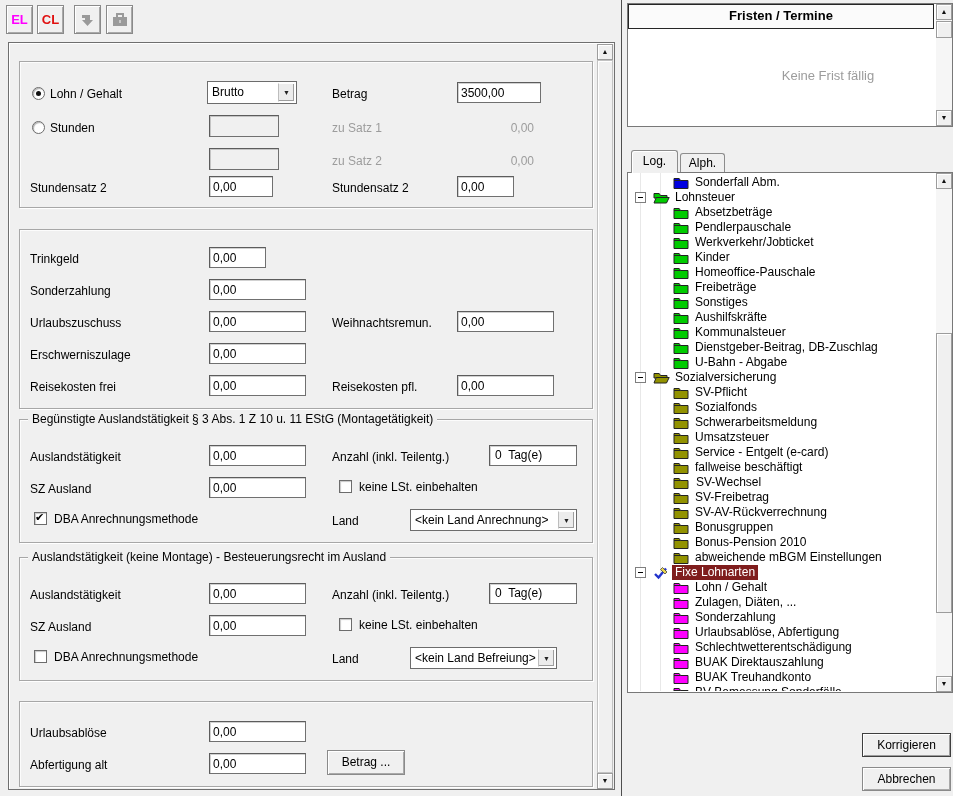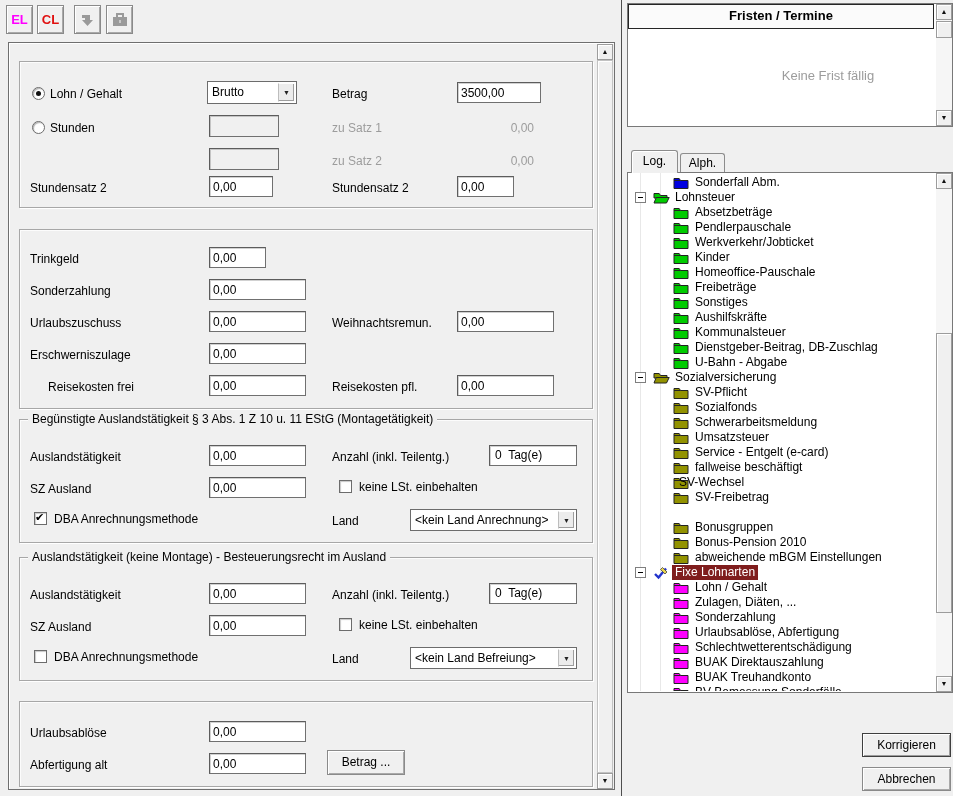--- a/index.html
+++ b/index.html
@@ -145,21 +145,21 @@
     <input class="tb" style="left: 189px; top: 49px; width: 97px; height: 21px;" value="0,00">
 
     <span class="lbl" style="left:10px;top:86px;">Urlaubszuschuss</span>
     <input class="tb" style="left: 189px; top: 81px; width: 97px; height: 21px;" value="0,00">
     <span class="lbl" style="left:312px;top:86px;">Weihnachtsremun.</span>
     <input class="tb" style="left: 437px; top: 81px; width: 97px; height: 21px;" value="0,00">
 
     <span class="lbl" style="left:10px;top:118px;">Erschwerniszulage</span>
     <input class="tb" style="left: 189px; top: 113px; width: 97px; height: 21px;" value="0,00">
 
-    <span class="lbl" style="left:10px;top:150px;margin-left:18px;">Reisekosten frei</span>
+    <span class="lbl" style="left:10px;top:150px;">Reisekosten frei</span>
     <input class="tb" style="left: 189px; top: 145px; width: 97px; height: 21px;" value="0,00">
     <span class="lbl" style="left:312px;top:150px;">Reisekosten pfl.</span>
     <input class="tb" style="left: 437px; top: 145px; width: 97px; height: 21px;" value="0,00">
   </div>
 
   <div class="groupbox" style="left:10px;top:376px;width:572px;height:122px;">
     <span class="gtitle">Begünstigte Auslandstätigkeit § 3 Abs. 1 Z 10 u. 11 EStG (Montagetätigkeit)</span>
     <span class="lbl" style="left:10px;top:30px;">Auslandstätigkeit</span>
     <input class="tb" style="left: 189px; top: 25px; width: 97px; height: 21px;" value="0,00">
     <span class="lbl" style="left:312px;top:30px;">Anzahl (inkl. Teilentg.)</span>
@@ -187,21 +187,21 @@
     <div class="tagbox" style="left:469px;top:25px;width:88px;height:21px;">0  Tag(e)</div>
 
     <span class="lbl" style="left:10px;top:62px;">SZ Ausland</span>
     <input class="tb" style="left: 189px; top: 57px; width: 97px; height: 21px;" value="0,00">
     <div class="checkbox" style="left:319px;top:60px;"></div>
     <span class="lbl" style="left:339px;top:60px;">keine LSt. einbehalten</span>
 
     <div class="checkbox" style="left:14px;top:92px;"></div>
     <span class="lbl" style="left:34px;top:92px;">DBA Anrechnungsmethode</span>
     <span class="lbl" style="left:312px;top:94px;">Land</span>
-    <div class="dropdown" style="left:390px;top:89px;width:167px;height:22px;">
+    <div class="dropdown" style="left:390px;top:89px;width:147px;height:22px;">
       <span class="dd-text">&lt;kein Land Befreiung&gt;</span>
       <span class="dd-btn">▼</span>
     </div>
   </div>
 
   <div class="groupbox" style="left:10px;top:658px;width:572px;height:84px;">
     <span class="lbl" style="left:10px;top:24px;">Urlaubsablöse</span>
     <input class="tb" style="left: 189px; top: 19px; width: 97px; height: 21px;" value="0,00">
     <span class="lbl" style="left:10px;top:56px;">Abfertigung alt</span>
     <input class="tb" style="left: 189px; top: 51px; width: 97px; height: 21px;" value="0,00">
@@ -382,28 +382,35 @@
               <path d="M1 2.5 h5.2 l1.3 2 h7.5 v8 H1 z" fill="#929200" stroke="#222" stroke-width="1"></path>
               <line x1="1" y1="4.5" x2="7.5" y2="4.5" stroke="#222" stroke-width="1"></line>
             </svg></span>
           <span class="tree-label" style="left: 63px;">fallweise beschäftigt</span>
         </div>
         <div class="tree-row" style="top: 302px;">
           <span class="tree-icon" style="left: 44px;"><svg width="16" height="13" viewBox="0 0 16 13">
               <path d="M1 2.5 h5.2 l1.3 2 h7.5 v8 H1 z" fill="#929200" stroke="#222" stroke-width="1"></path>
               <line x1="1" y1="4.5" x2="7.5" y2="4.5" stroke="#222" stroke-width="1"></line>
             </svg></span>
-          <span class="tree-label" style="left: 47px;">SV-Wechsel</span>
+          <span class="tree-label" style="left: 64px;">SV-Wechsel</span>
         </div>
         <div class="tree-row" style="top: 317px;">
           <span class="tree-icon" style="left: 44px;"><svg width="16" height="13" viewBox="0 0 16 13">
               <path d="M1 2.5 h5.2 l1.3 2 h7.5 v8 H1 z" fill="#929200" stroke="#222" stroke-width="1"></path>
               <line x1="1" y1="4.5" x2="7.5" y2="4.5" stroke="#222" stroke-width="1"></line>
             </svg></span>
           <span class="tree-label" style="left: 63px;">SV-Freibetrag</span>
+        </div>
+        <div class="tree-row" style="top: 332px;">
+          <span class="tree-icon" style="left: 44px;"><svg width="16" height="13" viewBox="0 0 16 13">
+              <path d="M1 2.5 h5.2 l1.3 2 h7.5 v8 H1 z" fill="#929200" stroke="#222" stroke-width="1"></path>
+              <line x1="1" y1="4.5" x2="7.5" y2="4.5" stroke="#222" stroke-width="1"></line>
+            </svg></span>
+          <span class="tree-label" style="left: 63px;">SV-AV-Rückverrechnung</span>
         </div>
         <div class="tree-row" style="top: 347px;">
           <span class="tree-icon" style="left: 44px;"><svg width="16" height="13" viewBox="0 0 16 13">
               <path d="M1 2.5 h5.2 l1.3 2 h7.5 v8 H1 z" fill="#929200" stroke="#222" stroke-width="1"></path>
               <line x1="1" y1="4.5" x2="7.5" y2="4.5" stroke="#222" stroke-width="1"></line>
             </svg></span>
           <span class="tree-label" style="left: 63px;">Bonusgruppen</span>
         </div>
         <div class="tree-row" style="top: 362px;">
           <span class="tree-icon" style="left: 44px;"><svg width="16" height="13" viewBox="0 0 16 13">

